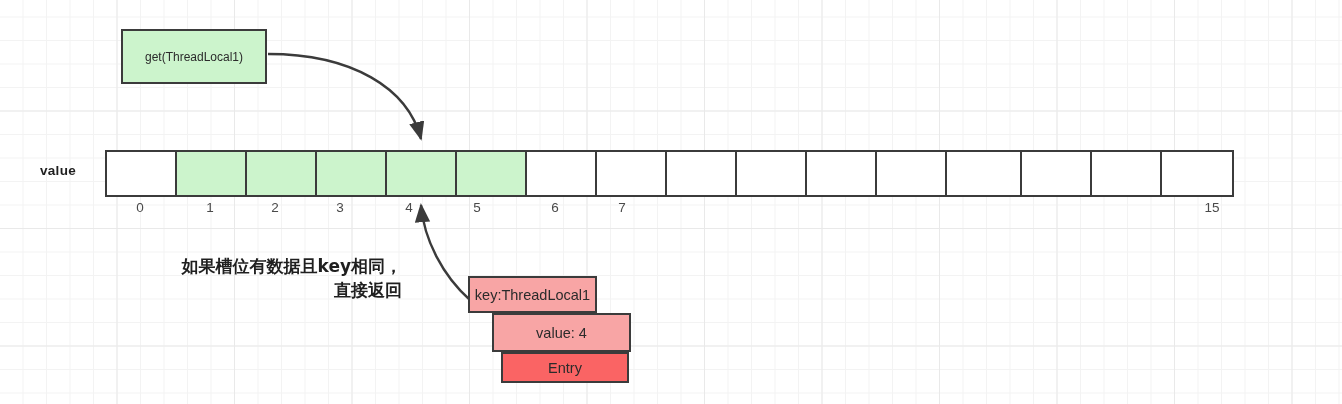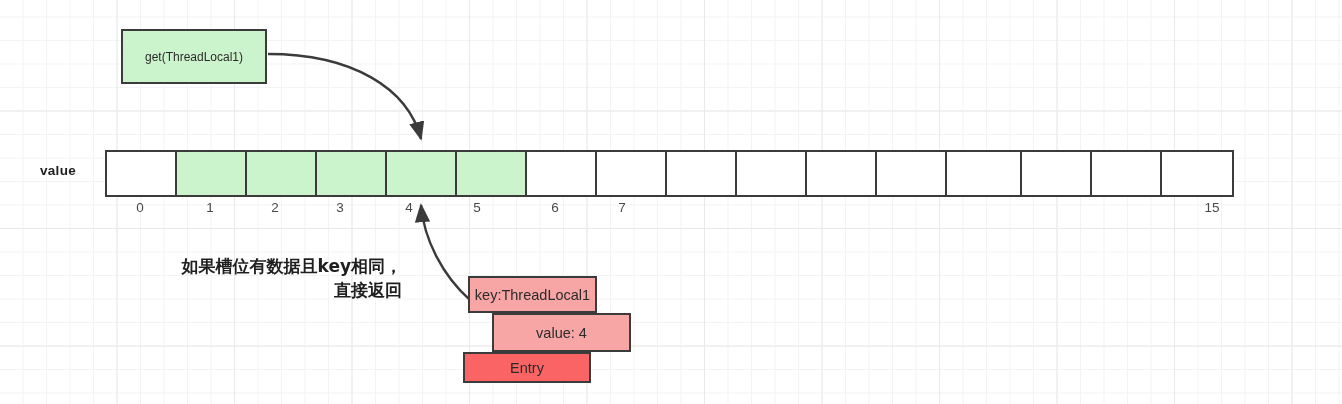--- a/index.html
+++ b/index.html
@@ -129,21 +129,21 @@
   #entry-value {
     left: 468px;
     top: 313px;
     width: 139px;
     height: 39px;
     background: #f8a5a5;
     font-size: 14.5px;
     margin-left: 24px;
   }
   #entry-label {
-    left: 463px;
+    left: 501px;
     top: 352px;
     width: 128px;
     height: 31px;
     background: #fa6464;
     font-size: 14.5px;
   }
 </style>
 </head>
 <body>
 

